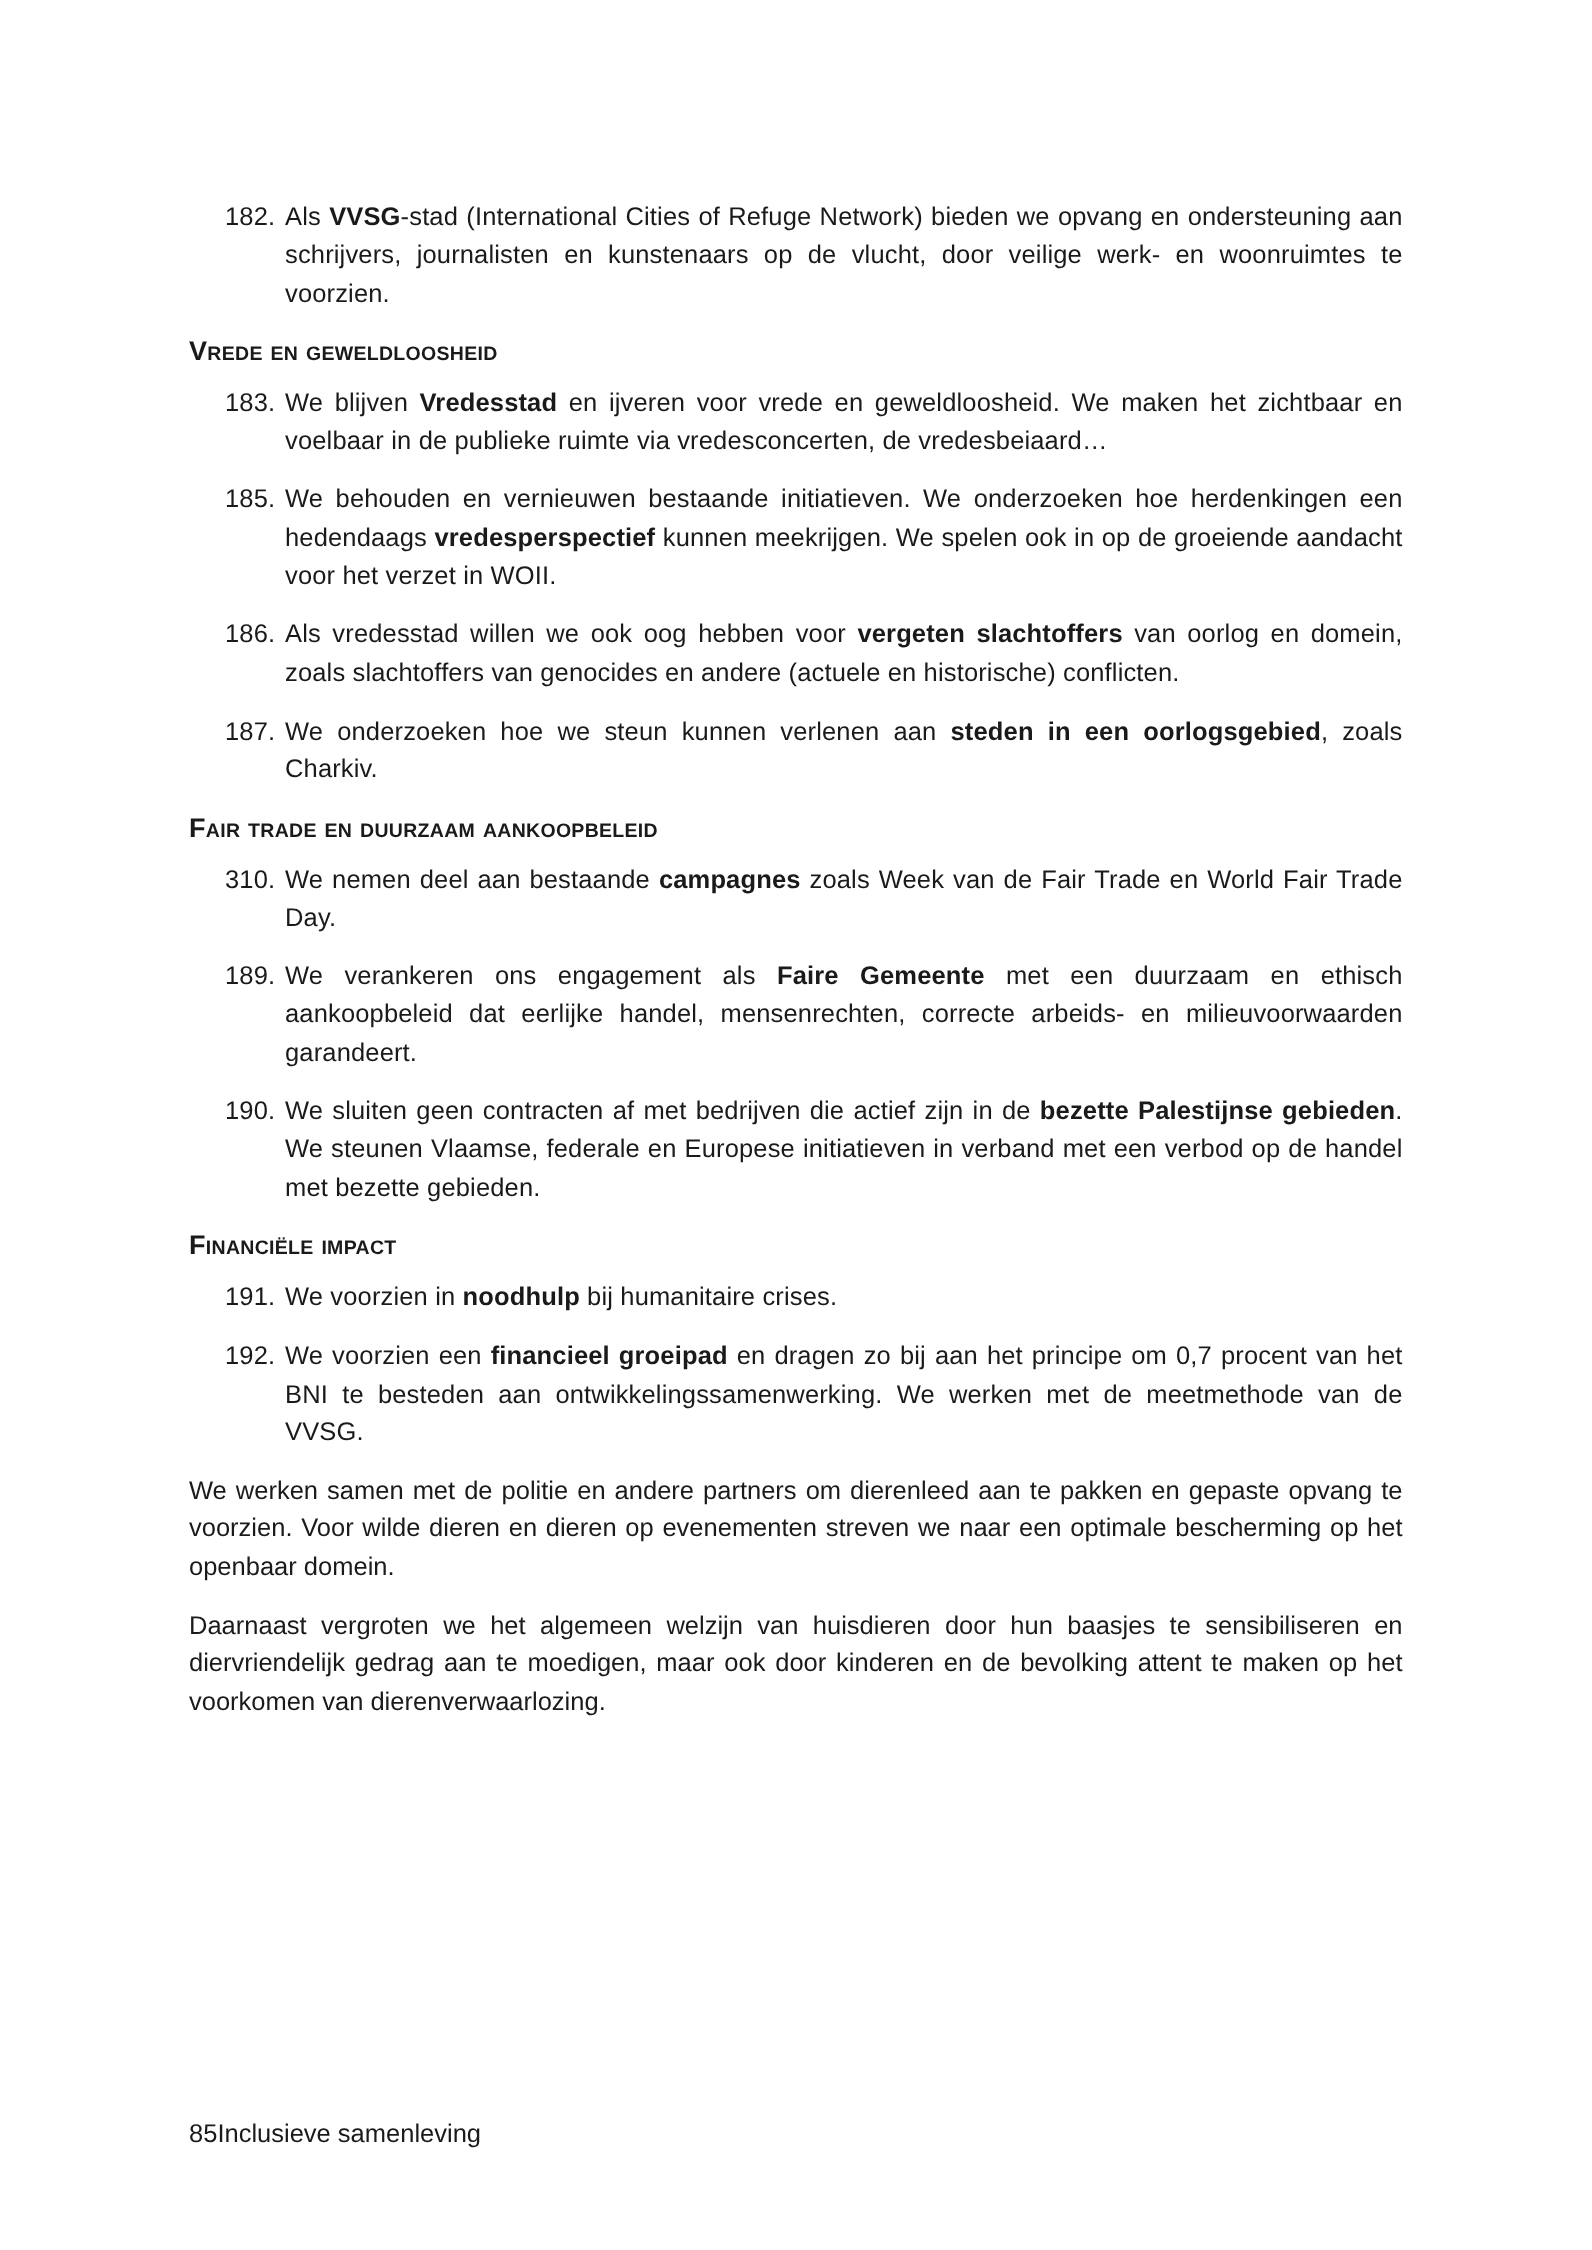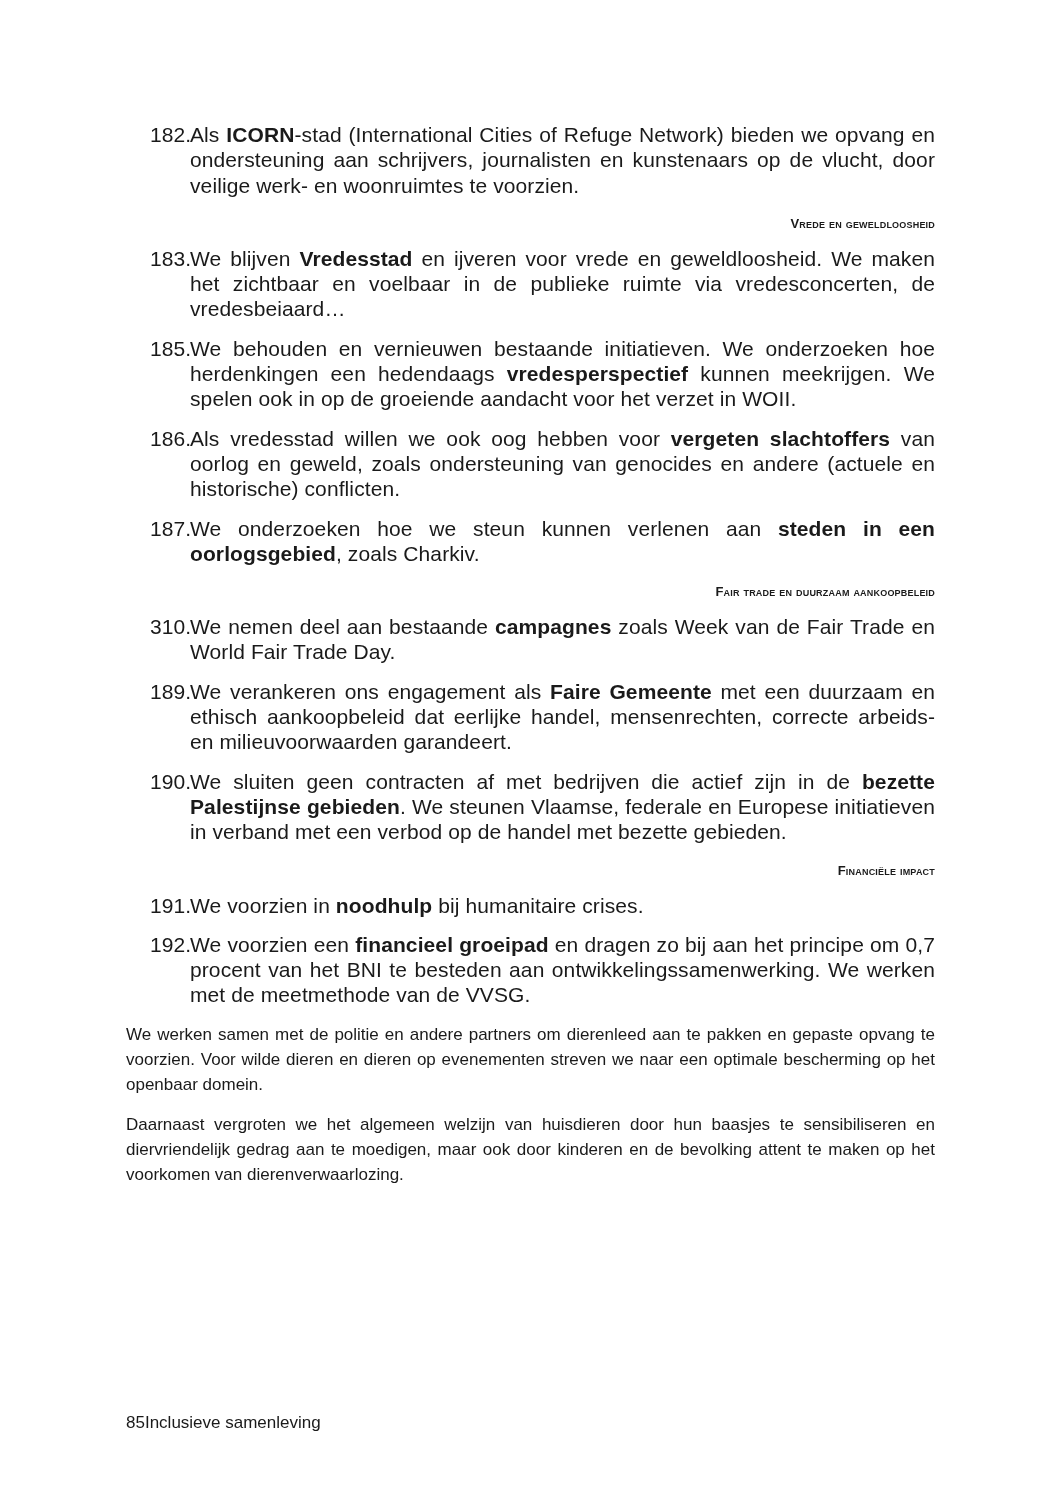--- a/index.html
+++ b/index.html
@@ -3,55 +3,55 @@
 <meta charset="utf-8">
 <style>
   html, body { margin: 0; padding: 0; background: #ffffff; }
   body {
     width: 1061px; height: 1500px; position: relative; overflow: hidden;
     font-family: "Liberation Sans", "DejaVu Sans", sans-serif;
     color: #1a1a1a;
   }
   .page { position: absolute; left: 126px; top: 122px; width: 809px; }
   .item {
-    position: relative; padding-left: 64px; font-size: 21px; line-height: 25.3px;
-    text-align: justify; margin-bottom: 14px; letter-spacing: 0.1px;
+    position: relative; padding-left: 64px; font-size: 17px; line-height: 25.3px;
+    text-align: justify; margin-bottom: 14px; letter-spacing: 0.1px; margin-top: 10px;
   }
   .item .num { position: absolute; left: 24px; top: 0; }
   .item b, .para b { font-weight: 700; }
   .subhead {
-    font-size: 13px; font-weight: 700; font-variant: small-caps; letter-spacing: 0.2px;
-    margin: 6px 0 10px 0; line-height: 24px; text-align: right;
+    font-size: 18px; font-weight: 700; font-variant: small-caps; letter-spacing: 0.2px;
+    margin: 6px 0 10px 0; line-height: 24px;
   }
   .h2 { font-size: 27px; font-weight: 700; margin: 10px 0 6px 0; line-height: 34px; }
   .para { font-size: 17px; line-height: 25.3px; text-align: justify; margin: 0 0 14px 0; }
   .footer {
     position: absolute; top: 1413px; left: 126px; width: 809px;
     font-size: 17px; display: flex; 
   }
 </style>
 </head>
 <body>
 
 <div class="page">
 
   <div class="item">
-    <span class="num">182.</span><span>Als </span><b>ICORN</b><span>-stad (International Cities of Refuge Network) bieden we opvang en ondersteuning aan schrijvers, journalisten en kunstenaars op de vlucht, door veilige werk- en woonruimtes te voorzien.</span>
+    <span class="num">182.</span><span>Als </span><b>VVSG</b><span>-stad (International Cities of Refuge Network) bieden we opvang en ondersteuning aan schrijvers, journalisten en kunstenaars op de vlucht, door veilige werk- en woonruimtes te voorzien.</span>
   </div>
 
   <div class="subhead">Vrede en geweldloosheid</div>
 
   <div class="item">
     <span class="num">183.</span><span>We blijven </span><b>Vredesstad</b><span> en ijveren voor vrede en geweldloosheid. We maken het zichtbaar en voelbaar in de publieke ruimte via vredesconcerten, de vredesbeiaard…</span>
   </div>
   <div class="item">
     <span class="num">185.</span><span>We behouden en vernieuwen bestaande initiatieven. We onderzoeken hoe herdenkingen een hedendaags </span><b>vredesperspectief</b><span> kunnen meekrijgen. We spelen ook in op de groeiende aandacht voor het verzet in WOII.</span>
   </div>
   <div class="item">
-    <span class="num">186.</span><span>Als vredesstad willen we ook oog hebben voor </span><b>vergeten slachtoffers</b><span> van oorlog en geweld, zoals ondersteuning van genocides en andere (actuele en historische) conflicten.</span>
+    <span class="num">186.</span><span>Als vredesstad willen we ook oog hebben voor </span><b>vergeten slachtoffers</b><span> van oorlog en domein, zoals slachtoffers van genocides en andere (actuele en historische) conflicten.</span>
   </div>
   <div class="item">
     <span class="num">187.</span><span>We onderzoeken hoe we steun kunnen verlenen aan </span><b>steden in een oorlogsgebied</b><span>, zoals Charkiv.</span>
   </div>
 
   <div class="subhead">Fair trade en duurzaam aankoopbeleid</div>
 
   <div class="item">
     <span class="num">310.</span><span>We nemen deel aan bestaande </span><b>campagnes</b><span> zoals Week van de Fair Trade en World Fair Trade Day.</span>
   </div>

